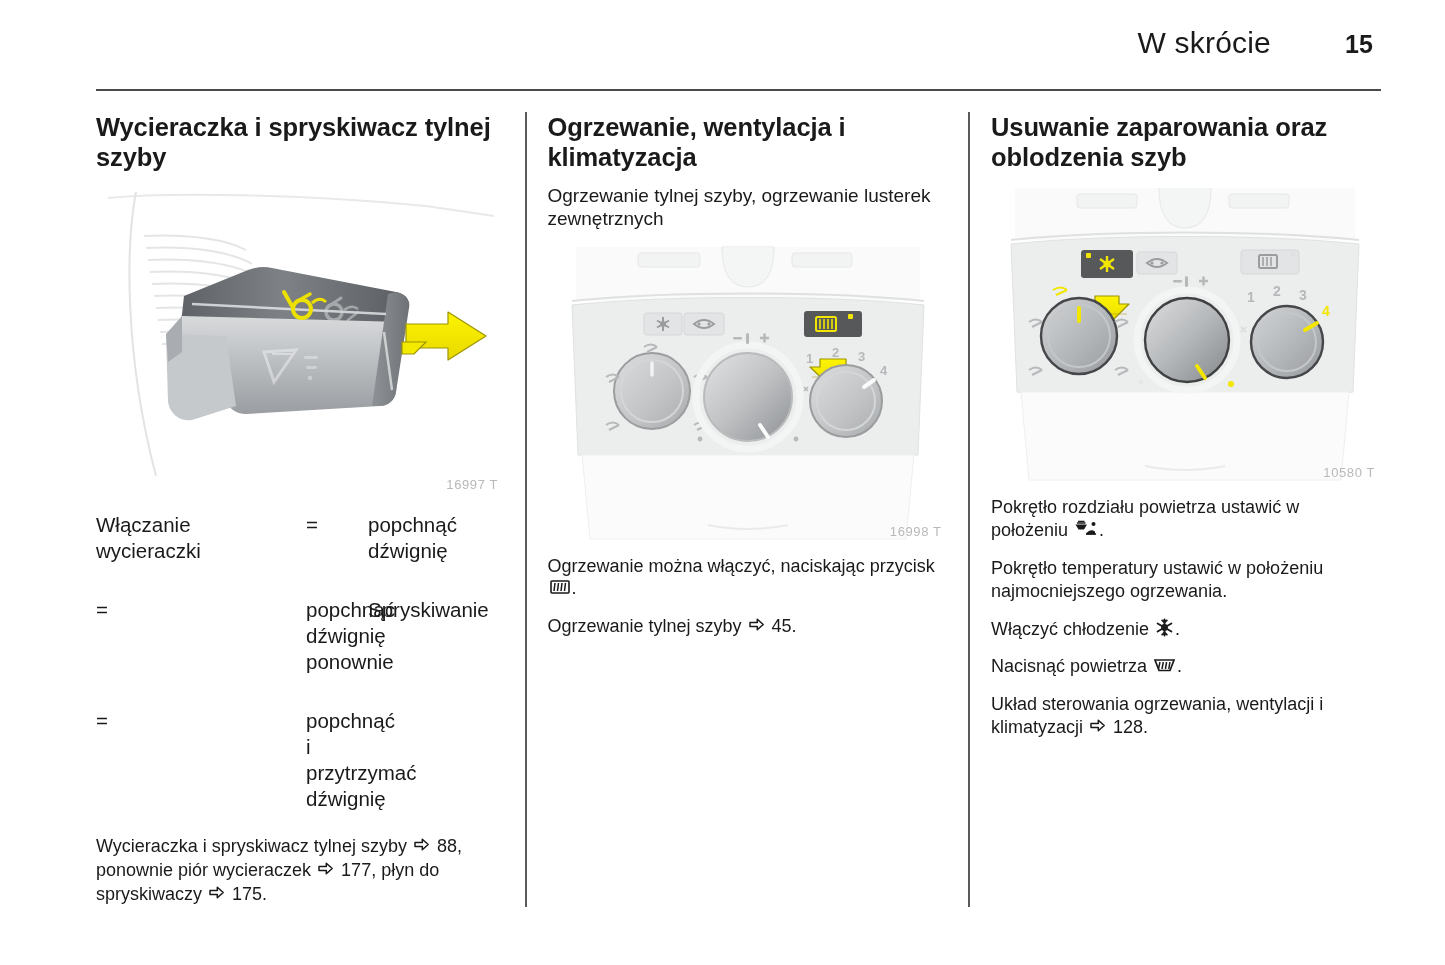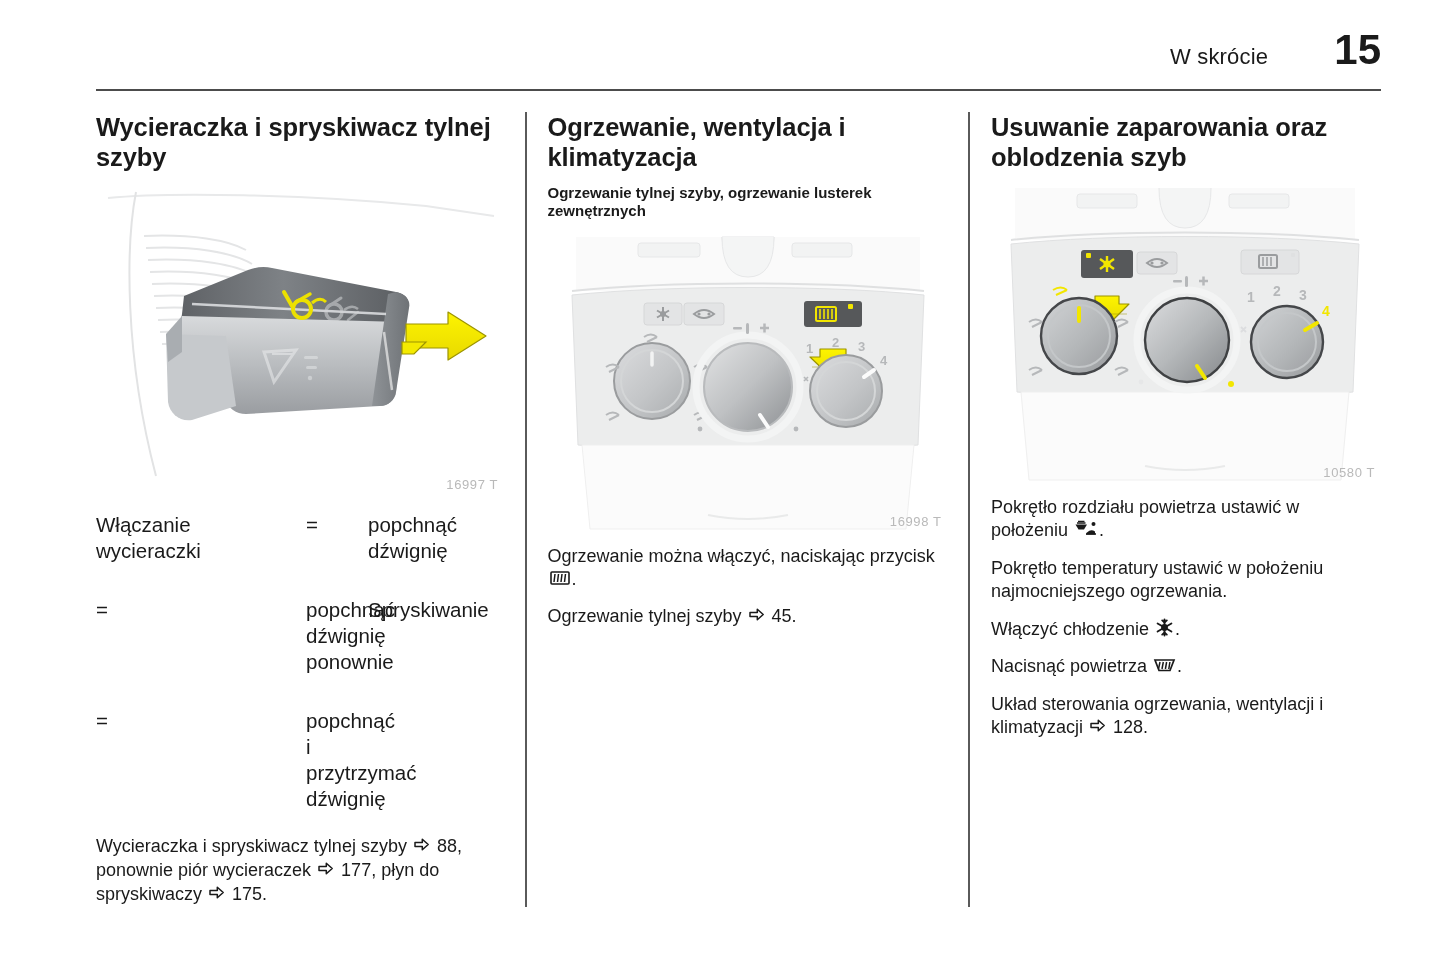--- a/index.html
+++ b/index.html
@@ -12,25 +12,25 @@
     overflow: hidden;
   }
   .page { position: relative; width: 1445px; height: 965px; }
 
   
   .header {
     position: absolute; left: 96px; top: 26px; width: 1285px;
     display: flex; align-items: baseline; justify-content: flex-end;
   }
   .header-title {
-    font-size: 22px; font-weight: 400; letter-spacing: .2px;
+    font-size: 30px; font-weight: 400; letter-spacing: .2px;
     color: #1a1a1a;
   }
   .header-page {
-    font-size: 42px; font-weight: 700; margin-left: 66px;
+    font-size: 25px; font-weight: 700; margin-left: 66px;
     min-width: 44px; text-align: center;
   }
   .header-rule {
     position: absolute; left: 96px; top: 89px; width: 1285px;
     height: 2px; background: #4c4c4c;
   }
 
   
   .columns {
     position: absolute; left: 96px; top: 112px;
@@ -47,21 +47,21 @@
   .col-3 { width: 390px; }
 
   
   h2.sec-title {
     margin: 0 0 12px 0;
     font-size: 25.5px; font-weight: 700; line-height: 1.18;
     letter-spacing: -.1px;
   }
   h3.sub-title {
     margin: 0 0 12px 0;
-    font-size: 15px; font-weight: 700; line-height: 1.22;
+    font-size: 19px; font-weight: 400; line-height: 1.22;
   }
   p.body {
     margin: 0 0 15px 0;
     font-size: 18px; line-height: 1.27; font-weight: 400;
   }
   p.body:last-child { margin-bottom: 0; }
 
   
   .deflist {
     margin: 0 0 22px 0;

